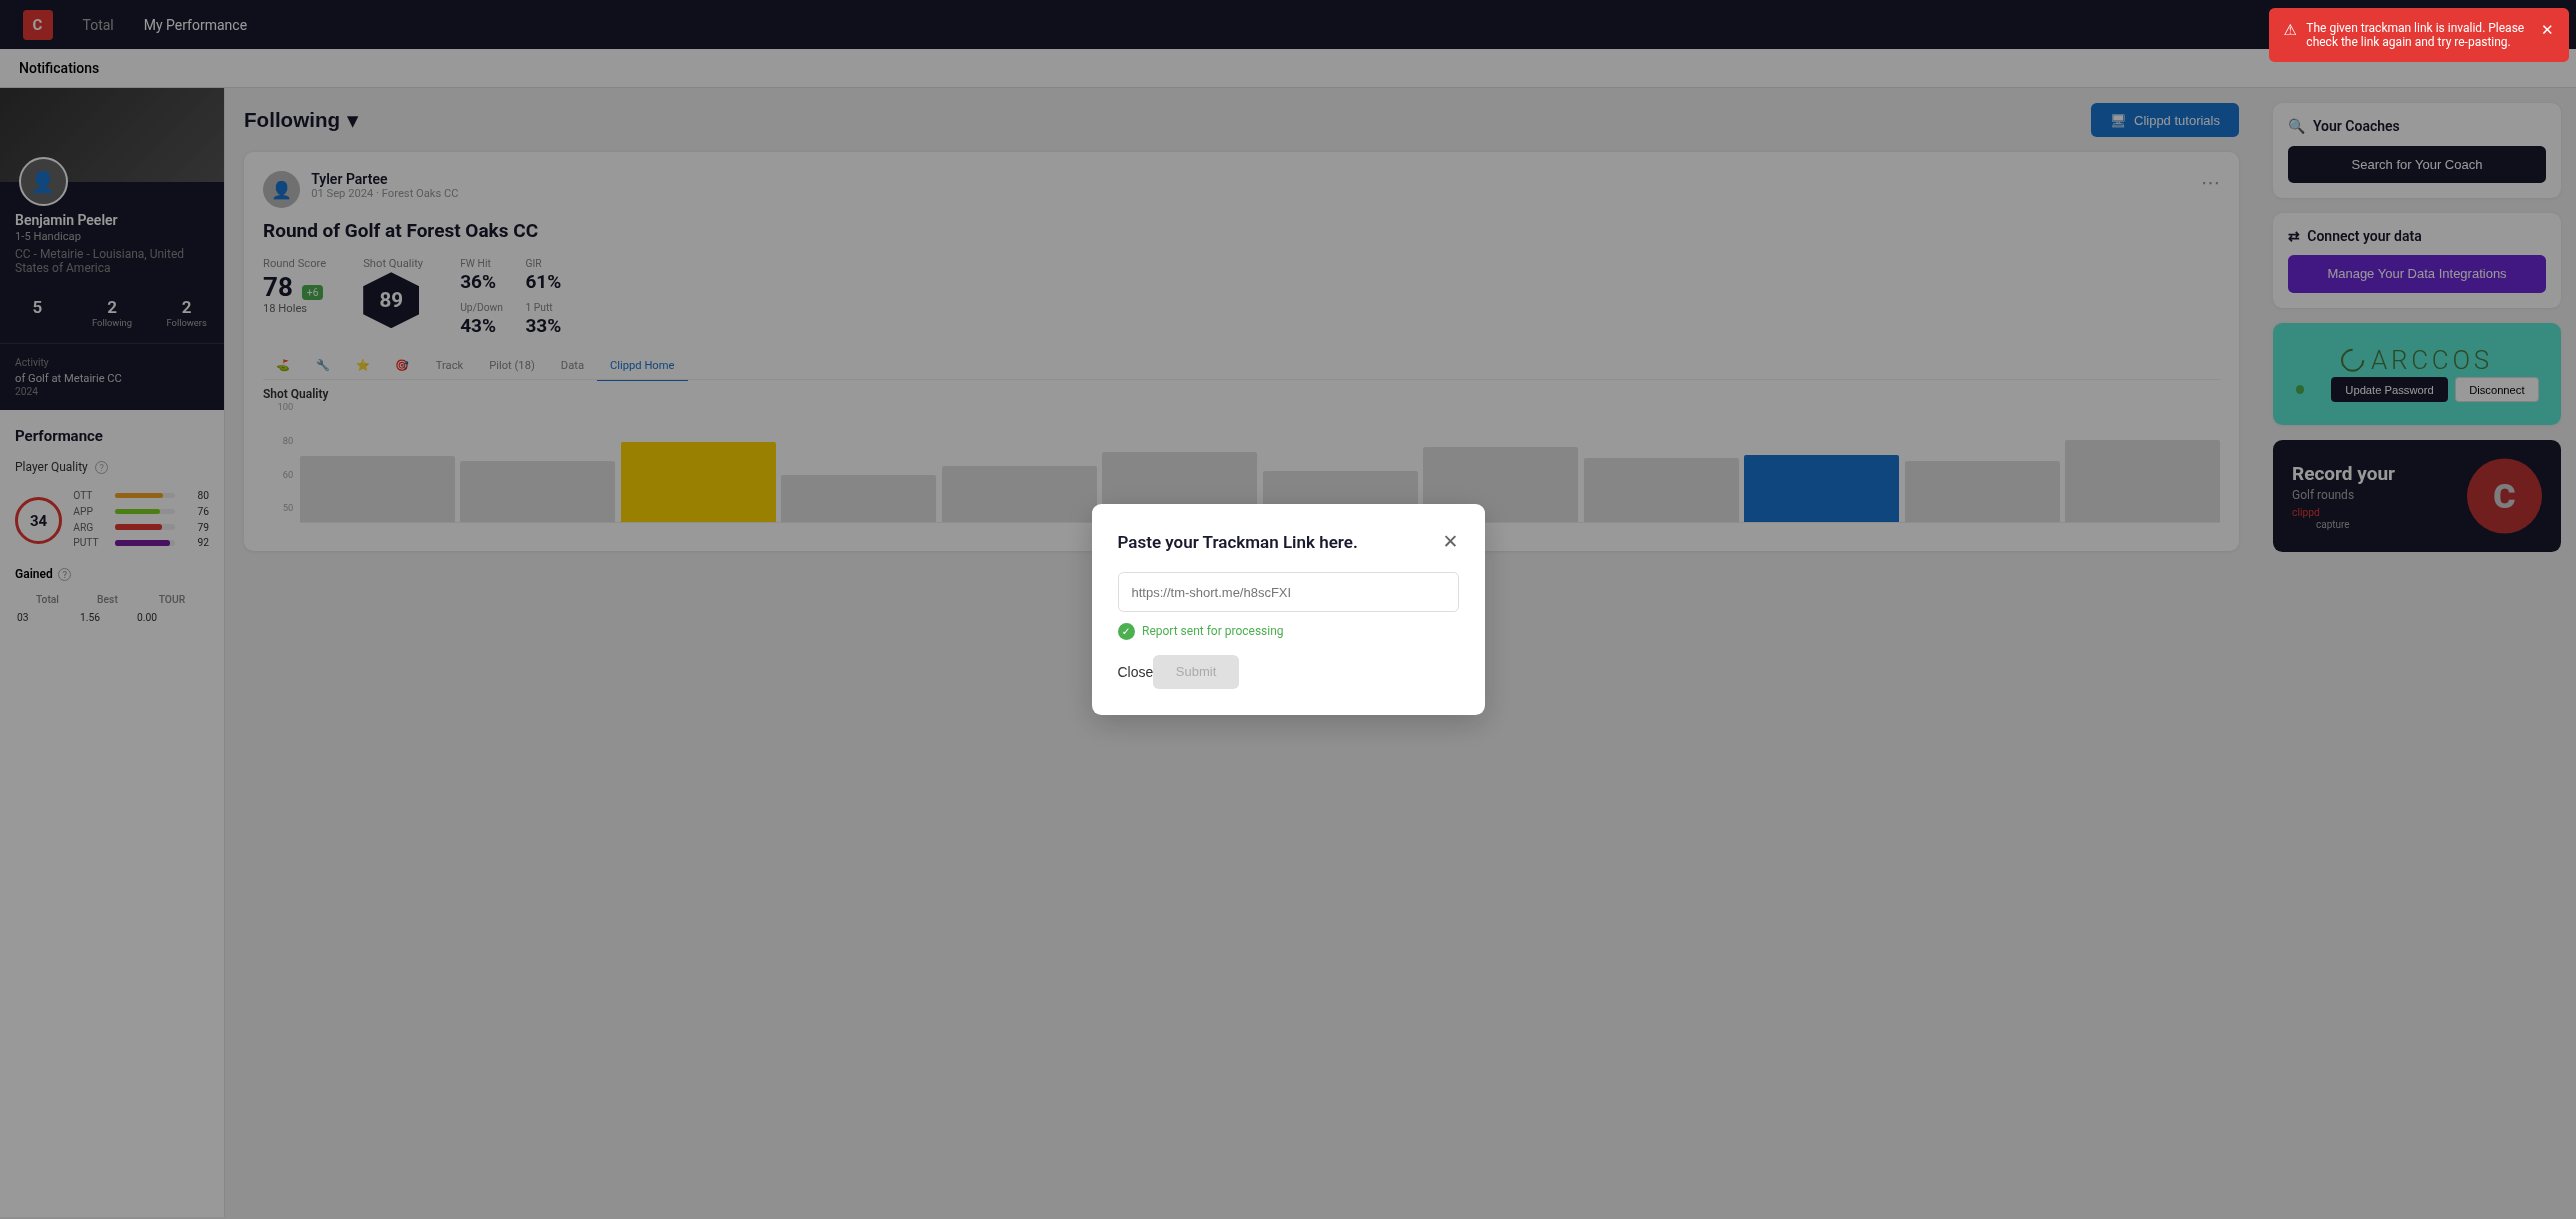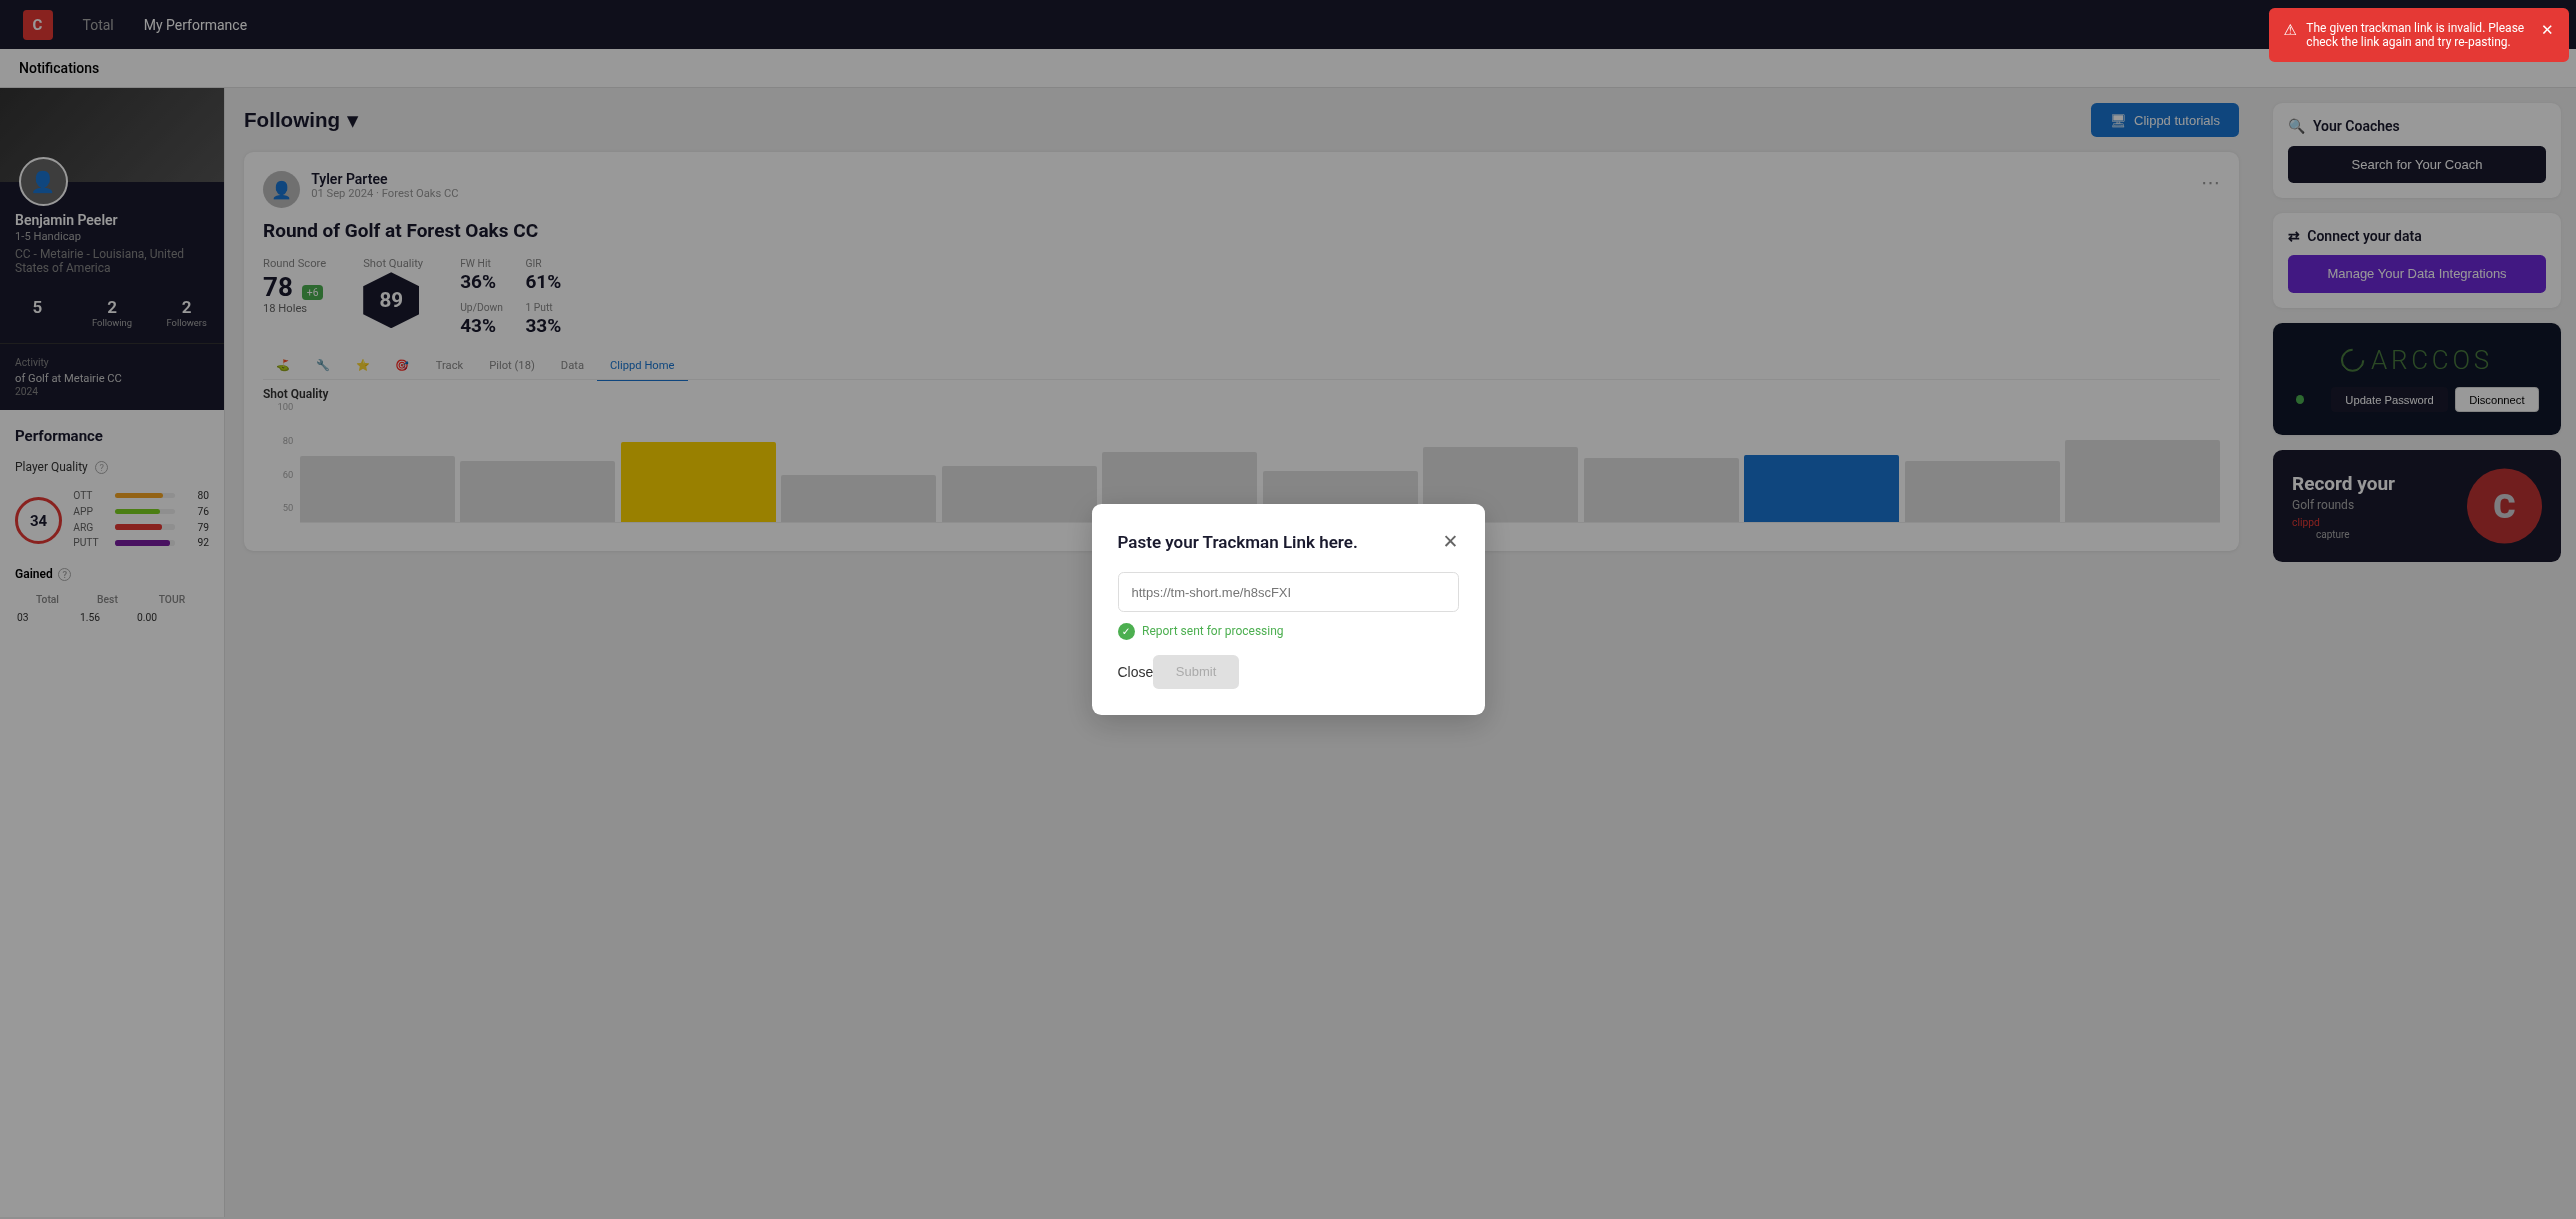--- a/index.html
+++ b/index.html
@@ -444,28 +444,28 @@
       width: 100%;
       background: #6d28d9;
       color: white;
       border: none;
       border-radius: 5.6px;
       padding: 11.2px;
       font-size: 13px;
       cursor: pointer;
     }
     .arccos-widget {
-      background: #0f172a;
+      background: #5eead4;
       border-radius: 9.4px;
       padding: 22.5px;
       box-shadow: 0 0.9px 3.7px rgba(0,0,0,0.06);
       display: flex;
       flex-direction: column;
       align-items: center;
-      gap: 12px;
+      gap: 2px;
     }
     .arccos-logo {
       color: #4a7c3f;
       font-size: 26px;
       font-weight: 300;
       letter-spacing: 3.7px;
       display: flex; align-items: center; gap: 7.5px;
     }
     .arccos-actions {
       display: flex; gap: 7.5px; width: 100%; justify-content: flex-end;

